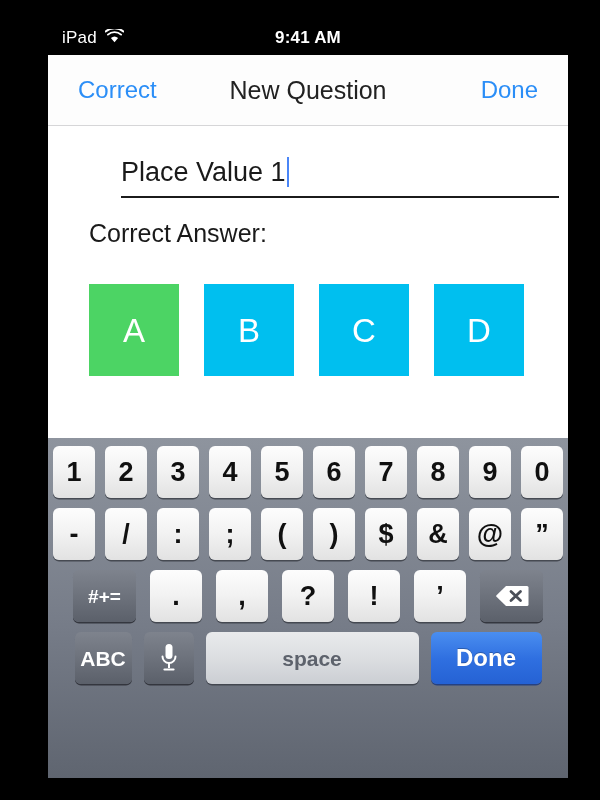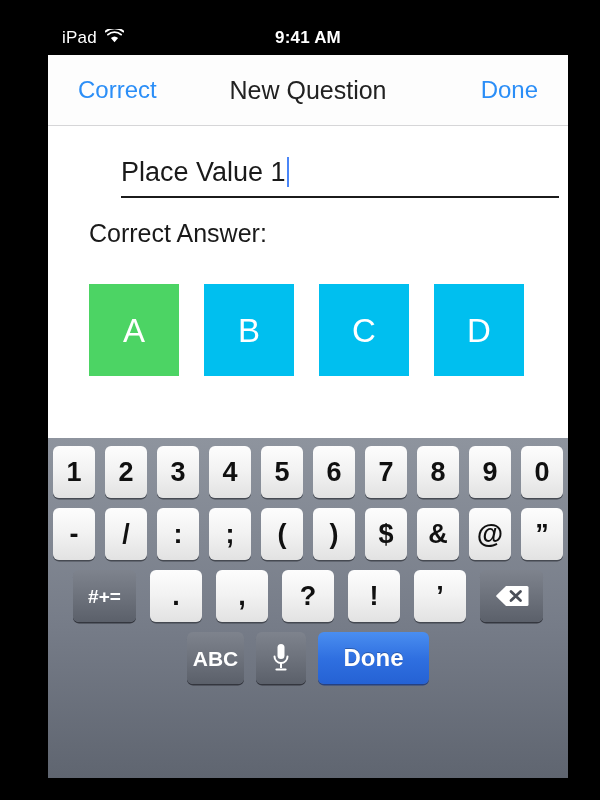--- a/index.html
+++ b/index.html
@@ -364,19 +364,20 @@
         <button class="key dark mic">
           <span>
             <svg class="mic-icon" viewBox="0 0 20 32">
               <rect x="6.5" y="2" width="7" height="15" rx="3.5" fill="#ffffff"></rect>
               <path d="M3.5 14.5 a6.5 6.5 0 0 0 13 0" stroke="#ffffff" stroke-width="2" fill="none" stroke-linecap="round"></path>
               <path d="M10 21 v5" stroke="#ffffff" stroke-width="2"></path>
               <path d="M5.5 27.5 h9" stroke="#ffffff" stroke-width="2.2" stroke-linecap="round"></path>
             </svg>
           </span>
         </button>
+        <button class="key space spacebar">space</button>
         <button class="key blue donekey">Done</button>
       </div>
 
     </div>
 
   </div>
 </div>
 
 </body></html>

